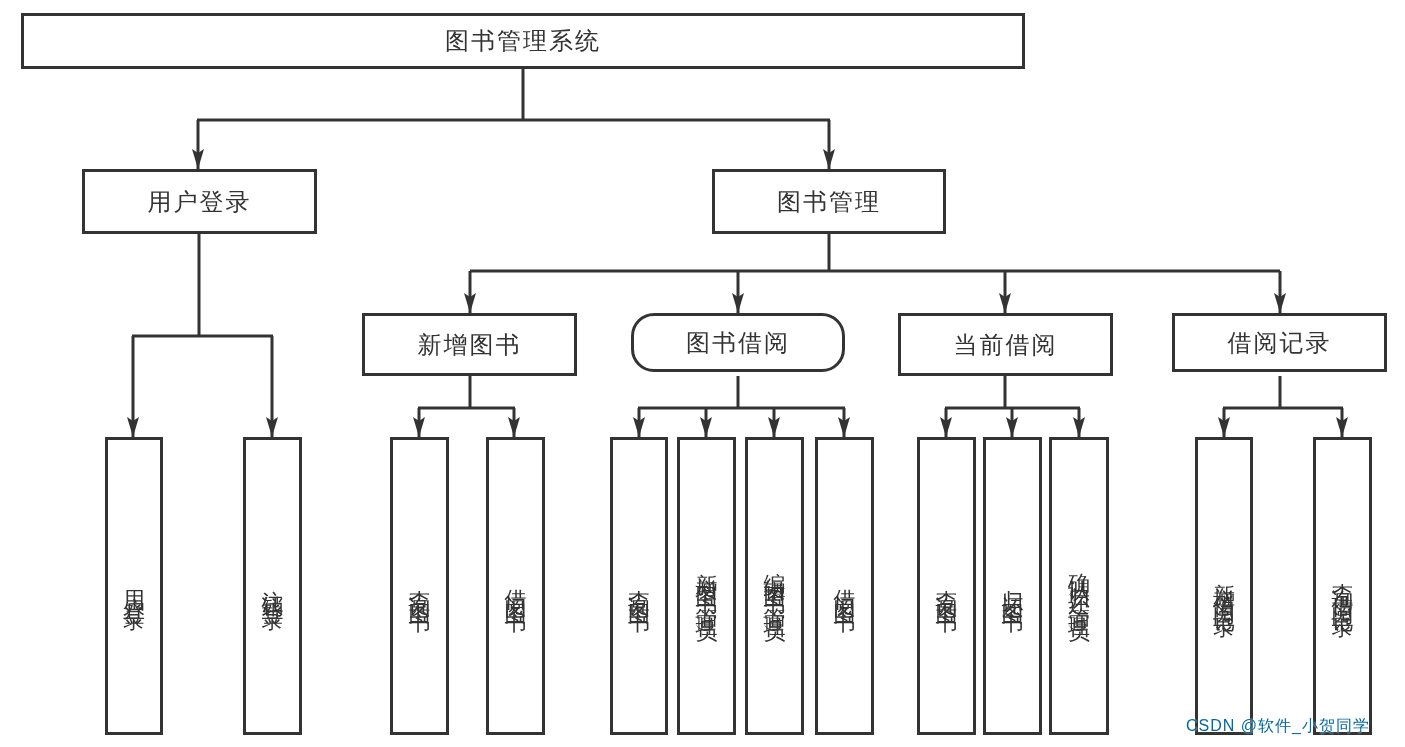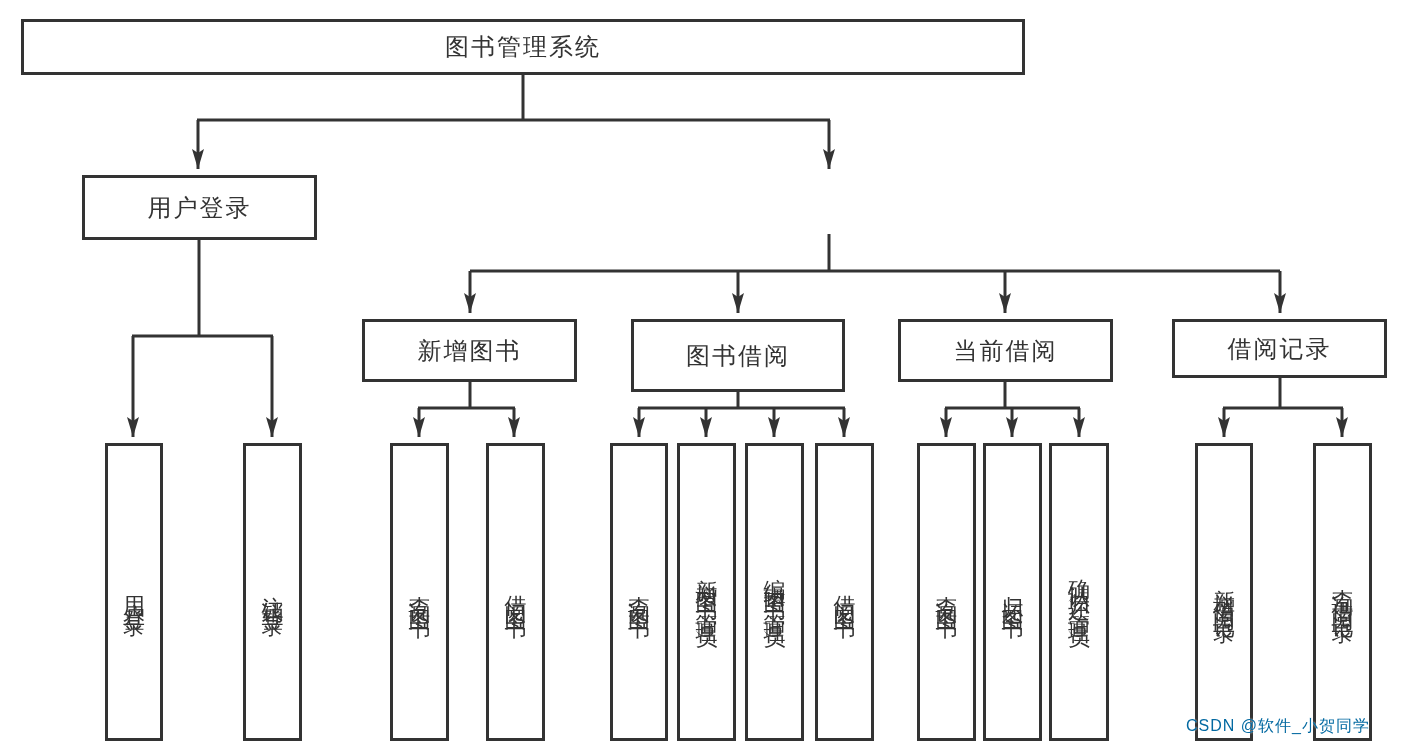--- a/index.html
+++ b/index.html
@@ -21,36 +21,35 @@
   .node {
     position: absolute;
     box-sizing: border-box;
     background: #ffffff;
     border: 3px solid #333333;
     display: flex;
     align-items: center;
     justify-content: center;
     text-align: center;
     color: #333333;
-    margin-top: 6px;
   }
   .node.h { font-size: 24px; letter-spacing: 2px; }
   .node.v {
     writing-mode: vertical-rl;
     text-orientation: mixed;
     font-size: 22px;
     letter-spacing: 7px;
     line-height: 1;
   }
   
   .n-root   { left: 21px;   top: 13px;  width: 1004px; height: 56px; font-size: 21px; }
   .n-ulogin { left: 82px;   top: 169px; width: 235px;  height: 65px; }
   .n-bmgmt  { left: 712px;  top: 169px; width: 234px;  height: 65px; }
   .n-nbr    { left: 362px;  top: 313px; width: 215px;  height: 63px; }
-  .n-bb     { left: 631px;  top: 313px; width: 214px;  height: 73px; }
+  .n-bb     { left: 631px;  top: 313px; width: 214px;  height: 59px; border-radius: 23px; }
   .n-cb     { left: 898px;  top: 313px; width: 215px;  height: 63px; }
   .n-br     { left: 1172px; top: 313px; width: 215px;  height: 59px; }
   .leaf     { top: 437px; height: 298px; }
   .l-ul   { left: 105px;  width: 58px; }
   .l-lo   { left: 243px;  width: 59px; }
   .l-nb-q { left: 390px;  width: 59px; }
   .l-nb-b { left: 486px;  width: 59px; }
   .l-bb-q { left: 610px;  width: 58px; }
   .l-bb-a { left: 677px;  width: 59px; }
   .l-bb-e { left: 745px;  width: 59px; }
@@ -122,20 +121,21 @@
       <path d="M1280,376 V408"></path>
       <path d="M1223,408 H1343"></path>
       <path d="M1224,408 V437" marker-end="url(#arw)"></path>
       <path d="M1342,408 V437" marker-end="url(#arw)"></path>
     </g>
   </svg>
 
   <div class="node h n-root">图书管理系统</div>
 
   <div class="node h n-ulogin">用户登录</div>
+  <div class="node h n-bmgmt">图书管理</div>
 
   <div class="node h n-nbr">新增图书</div>
   <div class="node h n-bb">图书借阅</div>
   <div class="node h n-cb">当前借阅</div>
   <div class="node h n-br">借阅记录</div>
 
   <div class="node v leaf l-ul">用户登录</div>
   <div class="node v leaf l-lo">注销登录</div>
 
   <div class="node v leaf l-nb-q">查询图书</div>

